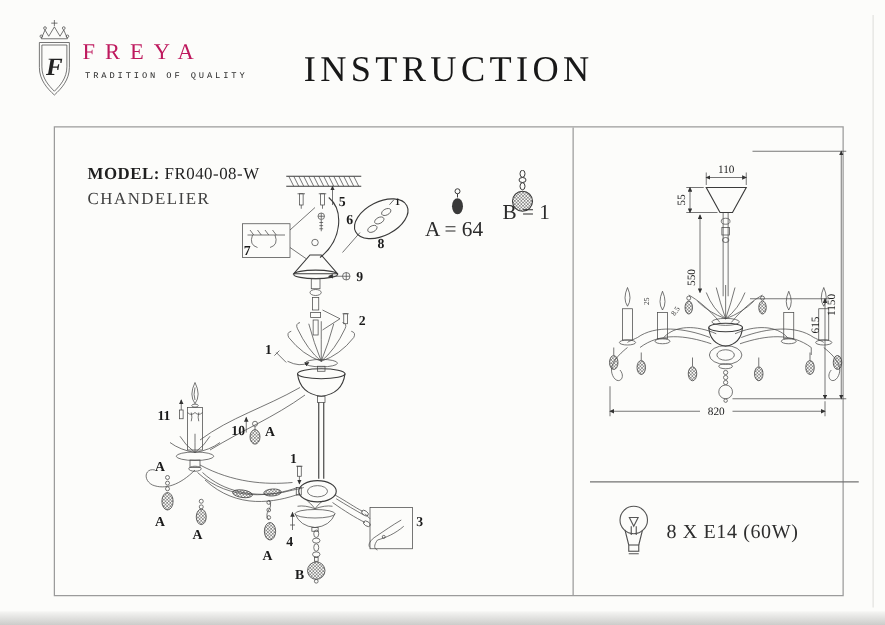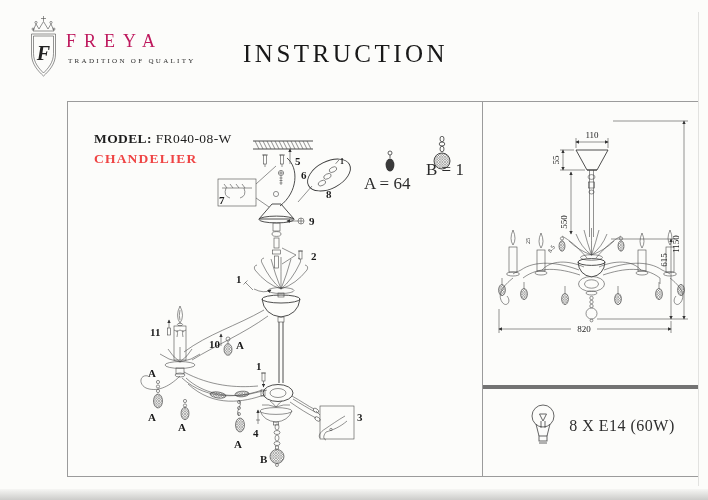--- a/index.html
+++ b/index.html
@@ -2,31 +2,31 @@
 <html><head>
 <meta charset="utf-8">
 <style>
   html,body{margin:0;padding:0;}
   body{width:708px;height:500px;background:#fcfcfa;font-family:"Liberation Serif",serif;color:#1f1f1f;overflow:hidden;position:relative;}
   .page{position:absolute;inset:0;}
   
   .logo{position:absolute;left:28px;top:14px;width:170px;height:70px;}
   .shield{position:absolute;left:0;top:2px;}
   .brand{position:absolute;left:38px;top:17px;font-size:18px;font-weight:400;letter-spacing:8px;color:#be185d;}
-  .tagline{position:absolute;left:40px;top:43px;font-size:7px;letter-spacing:2.3px;color:#2b2b2b;white-space:nowrap;}
-  .title{position:absolute;left:243px;top:40px;width:224px;text-align:left;font-size:25px;letter-spacing:3.5px;color:#181818;}
+  .tagline{position:absolute;left:40px;top:43px;font-size:7px;letter-spacing:2.3px;color:#2b2b2b;white-space:nowrap;font-family:Liberation Mono, monospace;}
+  .title{position:absolute;left:243px;top:40px;width:224px;text-align:center;font-size:29px;letter-spacing:3.5px;color:#181818;}
   
-  .main-box{position:absolute;left:43px;top:101px;width:630px;height:374px;border:1px solid #9b9b9b;margin-left:24px;}
+  .main-box{position:absolute;left:43px;top:101px;width:630px;height:374px;border:1px solid #9b9b9b;}
   .left-panel{position:absolute;left:0;top:0;width:414px;height:374px;border-right:1px solid #9b9b9b;}
   .right-panel{position:absolute;left:415px;top:0;width:215px;height:374px;}
-  .dim-area{position:absolute;left:0;top:0;width:215px;height:283px;border-bottom:4px solid #737373;}
-  .bulb-area{position:absolute;left:12px;top:284px;width:215px;height:90px;text-align:right;}
+  .dim-area{position:absolute;left:13px;top:0;width:215px;height:283px;border-bottom:1px solid #737373;}
+  .bulb-area{position:absolute;left:0;top:284px;width:215px;height:90px;text-align:right;}
   .model-info{position:absolute;left:26px;top:27px;font-size:13.5px;letter-spacing:.4px;line-height:1.45;}
   .model-line b{font-weight:700;}
-  .model-type{letter-spacing:1.2px;color:#ef4444;font-weight:bold;}
+  .model-type{letter-spacing:1.2px;color:#404040;}
   .counts{position:absolute;left:290px;top:34px;width:120px;height:60px;font-size:17px;color:#2b2b2b;}
   .countA{position:absolute;left:6px;top:38px;}
   .countB{position:absolute;left:68px;top:24px;}
   .icoA{position:absolute;left:26px;top:14px;}
   .icoB{position:absolute;left:74px;top:0px;}
   .bulb-row{margin-top:16px;display:flex;align-items:center;justify-content:center;gap:13px;}
   .bulb-label{font-size:16px;letter-spacing:.5px;color:#2e2e2e;}
   .site{margin-top:11px;font-size:8px;letter-spacing:1.4px;color:#555;}
   
   svg{display:block;}

